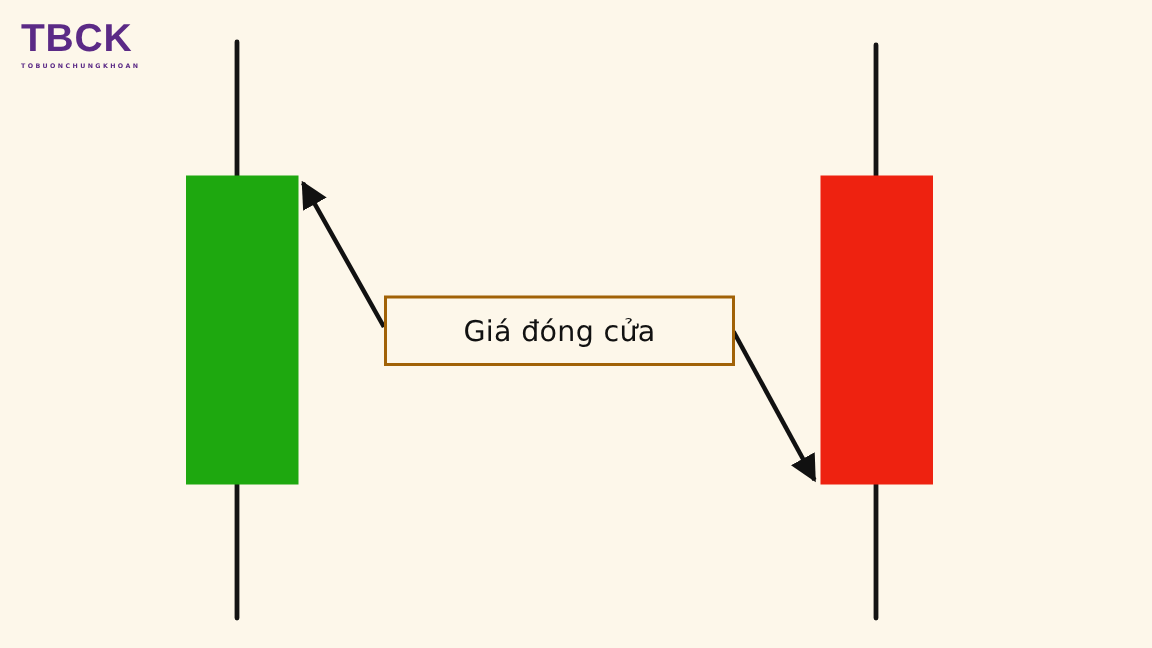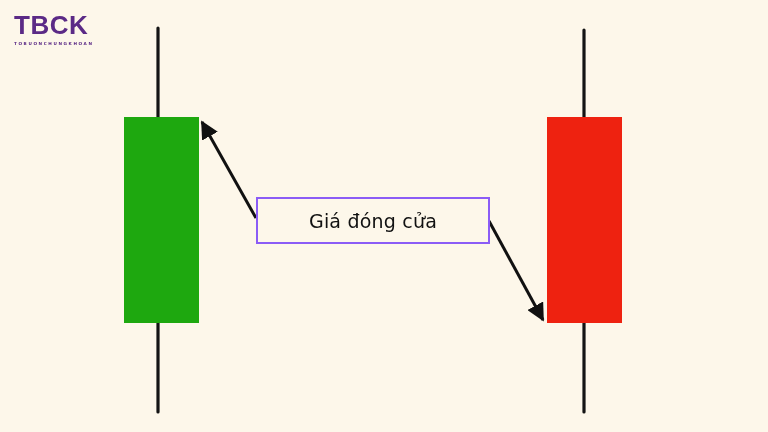--- a/index.html
+++ b/index.html
@@ -45,21 +45,21 @@
       position: absolute;
       left: 0;
       top: 0;
     }
     .label-box {
       position: absolute;
       left: 256px;
       top: 197px;
       width: 230px;
       height: 43px;
-      border: 2px solid #8b5cf6;
+      border: 2px solid #a16207;
       background: #FDF7EA;
       display: flex;
       align-items: center;
       justify-content: center;
       box-sizing: content-box;
     }
     .label-text {
       font-family: "DejaVu Sans", sans-serif;
       font-size: 19px;
       color: #111111;

